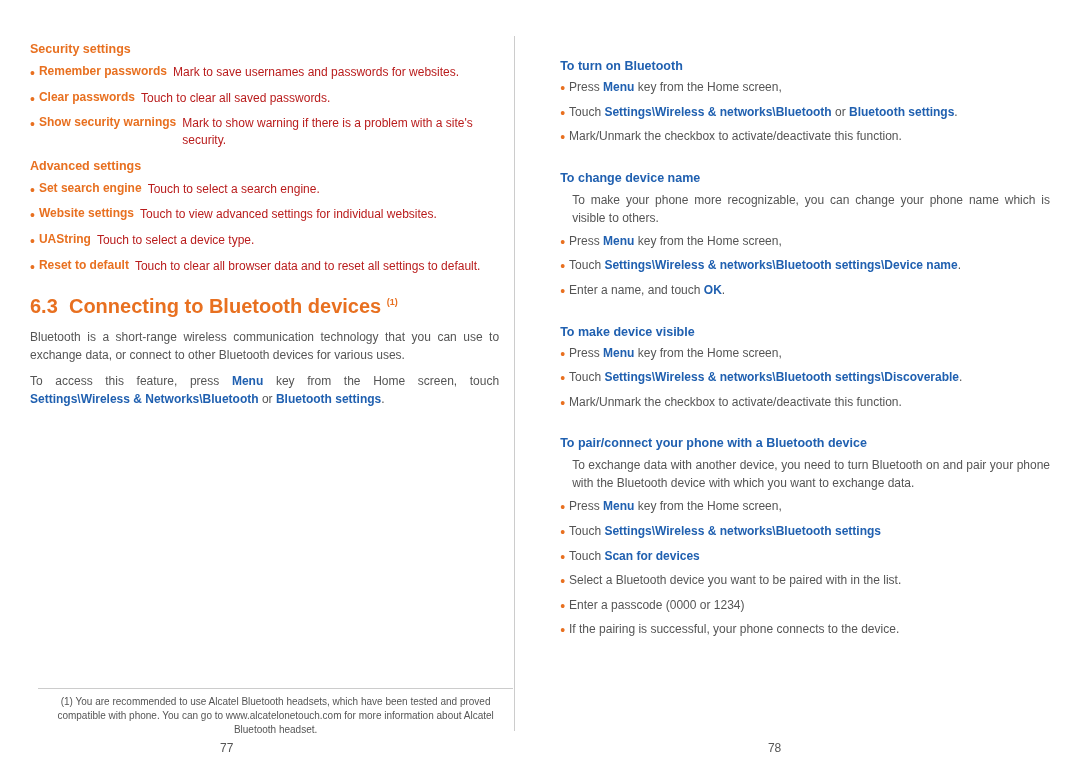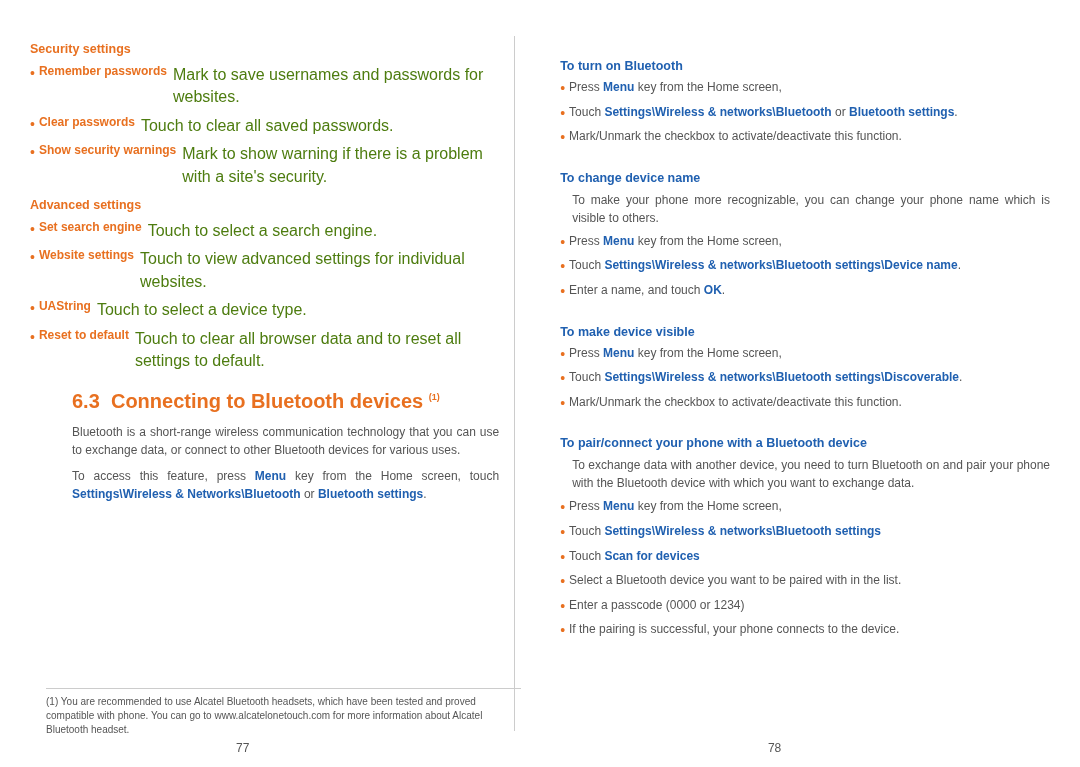--- a/index.html
+++ b/index.html
@@ -41,27 +41,26 @@
     }
     .bullet-label {
       color: #e87020;
       font-weight: bold;
       font-size: 12px;
       white-space: nowrap;
       margin-right: 6px;
       flex-shrink: 0;
     }
     .bullet-desc {
-      color: #4d7c0f;
-      font-size: 16px;
+      color: #b91c1c;
+      font-size: 12px;
       line-height: 1.4;
     }
     .section-63 {
       margin-top: 18px;
-      margin-left: 42px;
     }
     .section-63-title {
       font-size: 20px;
       font-weight: bold;
       color: #e87020;
       margin-bottom: 10px;
     }
     .body-text {
       font-size: 12px;
       color: #555;
@@ -205,27 +204,27 @@
         <span>6.3</span>&nbsp;
         <span>Connecting to Bluetooth devices</span>
         <span class="sup">(1)</span>
       </div>
       <p class="body-text">Bluetooth is a short-range wireless communication technology that you can use to exchange data, or connect to other Bluetooth devices for various uses.</p>
       <p class="body-text">
         <span>To access this feature, press </span><strong>Menu</strong><span> key from the Home screen, touch </span><strong class="blue-bold">Settings\Wireless &amp; Networks\Bluetooth</strong><span> or </span><strong class="blue-bold">Bluetooth settings</strong><span>.</span>
       </p>
     </div>
 
-    <div class="footnote-area" style="margin-top:auto; position:absolute; bottom:30px; left:46px; width:44%;">
+    <div class="footnote-area" style="margin-top:auto; position:absolute; bottom:30px; left:38px; width:44%;text-align:center;">
       <p class="footnote-text">
         <span>(1)</span> <span>You are recommended to use Alcatel Bluetooth headsets, which have been tested and proved compatible with phone. You can go to www.alcatelonetouch.com for more information about Alcatel Bluetooth headset.</span>
       </p>
     </div>
 
-    <div class="page-num" style="position:absolute; bottom:12px; left:236px;text-align:center;">77</div>
+    <div class="page-num" style="position:absolute; bottom:12px; left:220px;text-align:center;">77</div>
   </div>
 
   <div class="right-inner">
 
     <div>
       <div class="right-section-heading">To turn on Bluetooth</div>
       <div class="right-bullet">
         <span class="bullet">•</span>
         <span class="bullet-desc">Press <strong>Menu</strong> key from the Home screen,</span>
       </div>

